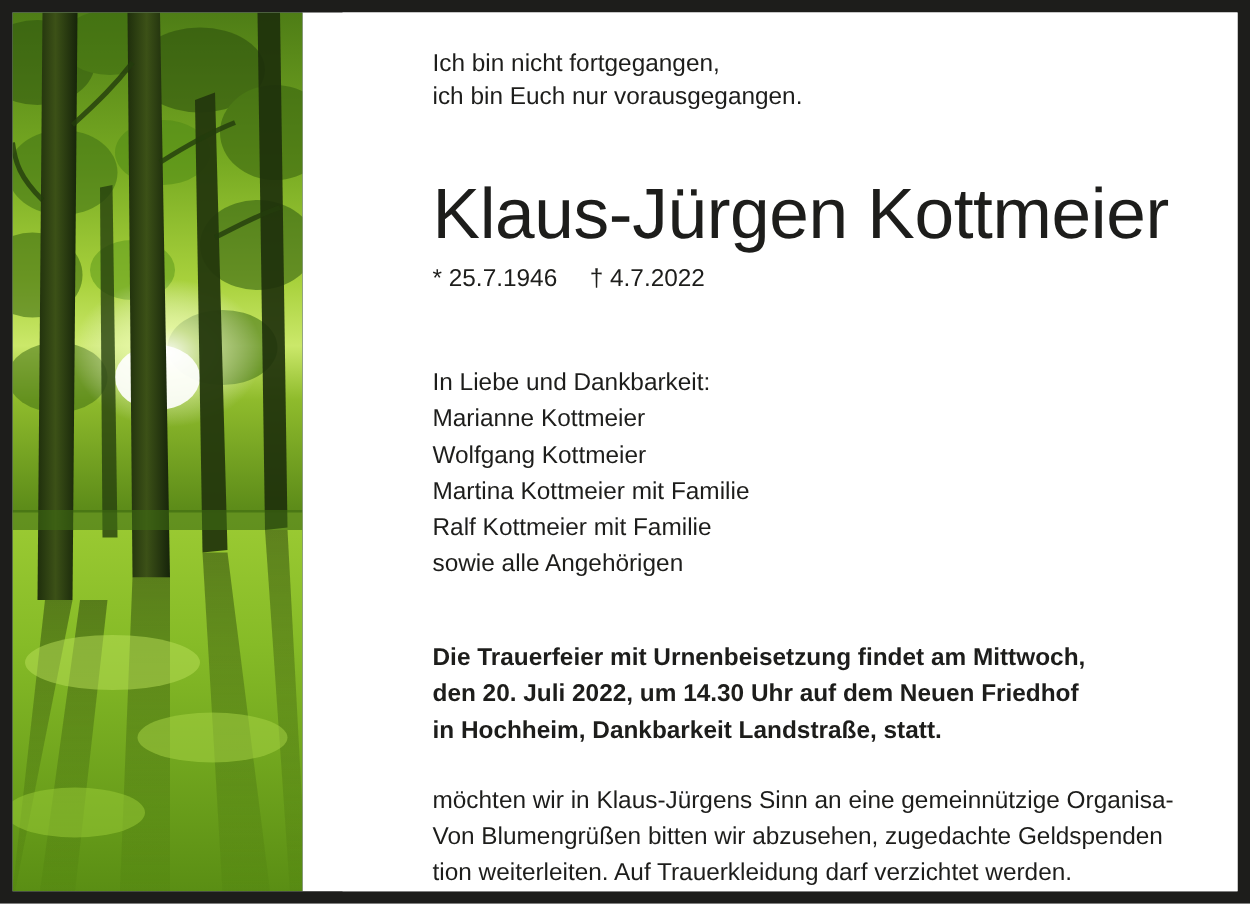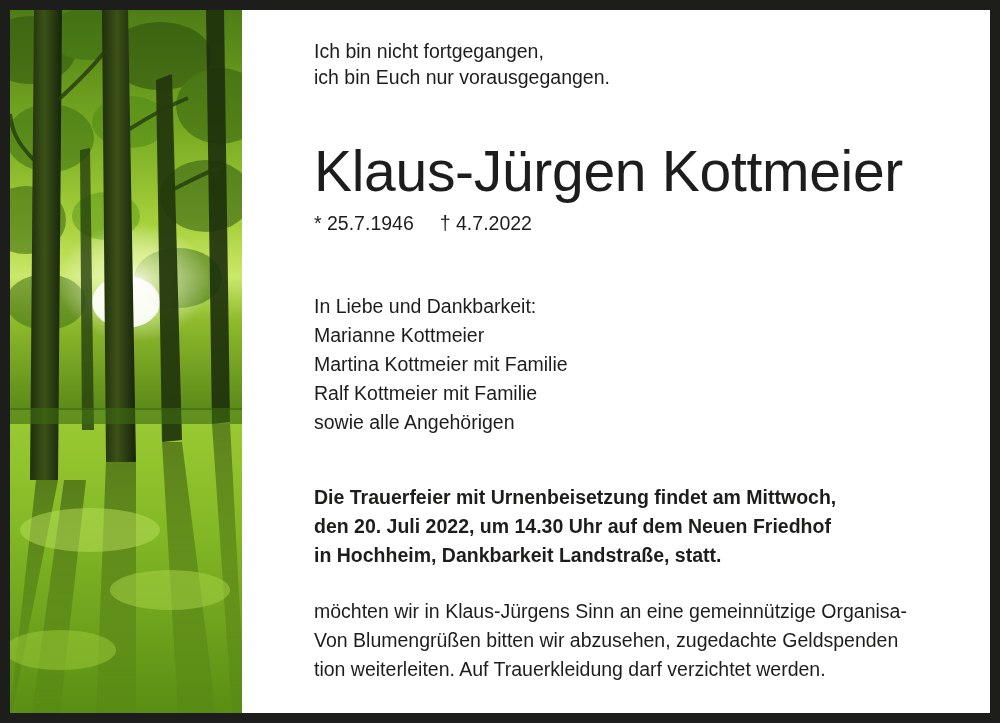--- a/index.html
+++ b/index.html
@@ -43,20 +43,21 @@
 
   
   .text-panel {
     position: relative;
     flex: 1 1 auto;
     height: 703px;
     background: #ffffff;
     padding: 28px 40px 0 72px;
     box-sizing: border-box;
     color: #1d1d1b;
+    margin-left: 32px;
   }
 
   .quote {
     font-size: 19.5px;
     line-height: 26px;
     color: #1d1d1b;
     margin: 0;
     white-space: pre-line;
   }
 
@@ -203,20 +204,21 @@
 
     <h1 class="name">Klaus-Jürgen Kottmeier</h1>
 
     <p class="dates">
       <span class="birth">* 25.7.1946</span><span class="death">† 4.7.2022</span>
     </p>
 
     <div class="family">
       <span class="line">In Liebe und Dankbarkeit:</span>
       <span class="line">Marianne Kottmeier</span>
+      <span class="line">Wolfgang Kottmeier</span>
       <span class="line">Martina Kottmeier mit Familie</span>
       <span class="line">Ralf Kottmeier mit Familie</span>
       <span class="line">sowie alle Angehörigen</span>
     </div>
 
     <div class="ceremony">
       <span class="line">Die Trauerfeier mit Urnenbeisetzung findet am Mittwoch,</span>
       <span class="line">den 20. Juli 2022, um 14.30 Uhr auf dem Neuen Friedhof</span>
       <span class="line">in Hochheim, Dankbarkeit Landstraße, statt.</span>
     </div>

